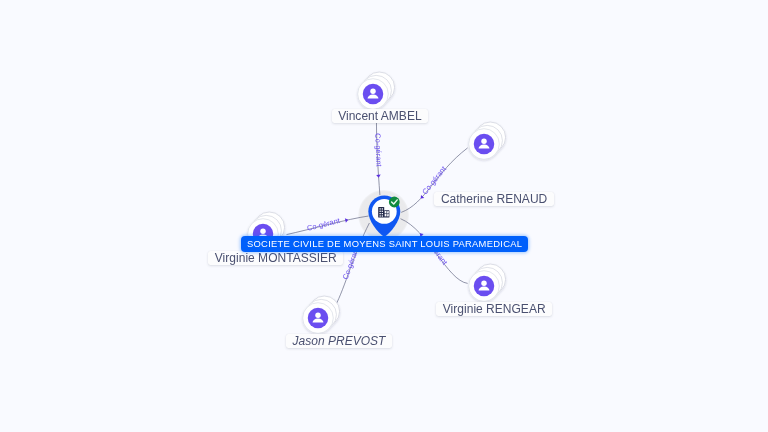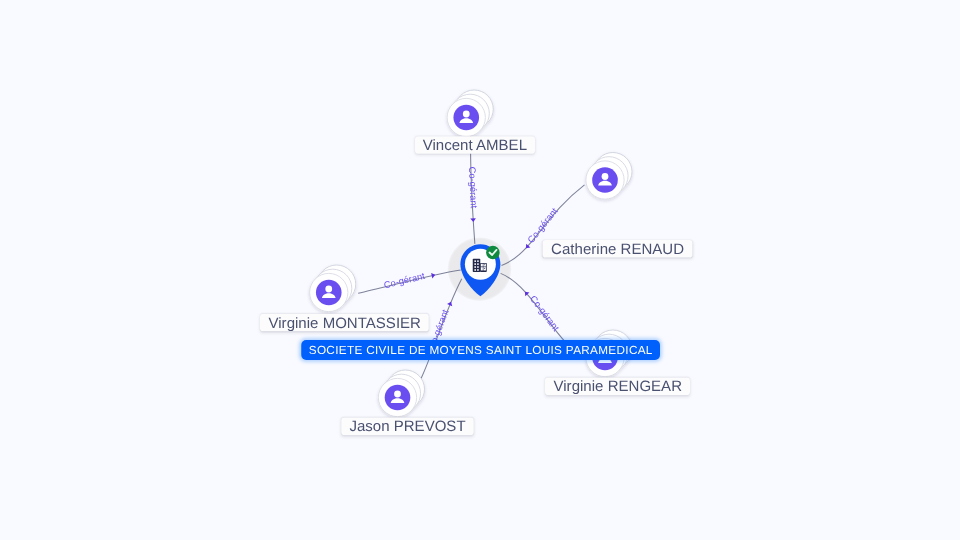--- a/index.html
+++ b/index.html
@@ -8,21 +8,21 @@
        -webkit-font-smoothing:antialiased;}
   #stage{position:relative;width:768px;height:432px;background:#f9faff;}
   svg.layer{position:absolute;left:0;top:0;width:768px;height:432px;overflow:visible;}
   .node{position:absolute;}
   .plabel{position:absolute;background:#fcfcfd;border-radius:2.5px;
      box-shadow:0 1px 2.5px rgba(40,45,70,.13),0 0 1px rgba(40,45,70,.09);
      color:#4a5070;font-size:12px;line-height:14.3px;height:14.3px;
      padding:0 6.5px;white-space:nowrap;letter-spacing:0.02px;}
   .clabel{position:absolute;background:#0060fb;border-radius:4px;color:#fff;
      font-size:9.4px;line-height:16px;height:16px;padding:0 6px;white-space:nowrap;
-     letter-spacing:0.27px;box-shadow:0 0 3px 1.5px rgba(0,110,255,.28);margin-top:36px;}
+     letter-spacing:0.27px;box-shadow:0 0 3px 1.5px rgba(0,110,255,.28);}
 </style>
 </head>
 <body>
 
 <div id="stage">
   <svg class="layer" id="halolayer">
       <defs>
         <radialGradient id="hg">
           <stop offset="0" stop-color="#e9e9eb"></stop>
           <stop offset="0.93" stop-color="#eaeaec"></stop>
@@ -135,21 +135,21 @@
     <g filter="url(#nsjason-prevost)">
     <circle cx="22.3" cy="9.3" r="15.3" fill="#fff" stroke="#cdd0db" stroke-width="0.7"></circle>
     <circle cx="19.15" cy="12.65" r="15.3" fill="#fff" stroke="#d3d6e0" stroke-width="0.7"></circle>
     <circle cx="16" cy="16" r="15.3" fill="#fff" stroke="#d9dce5" stroke-width="0.7"></circle>
     </g>
     <circle cx="16" cy="16" r="10.25" fill="#6b4ef0"></circle>
     <circle cx="16" cy="13.2" r="2.72" fill="#fff"></circle>
     <path d="M16 16.6 c-3.25 0 -5.25 1.9 -5.45 3.85 l10.9 0 c-0.2 -1.95 -2.2 -3.85 -5.45 -3.85 z" fill="#fff"></path>
   </svg>
       </div>
-      <div class="plabel" style="left: 273px; top: 333.9px;">Jason PREVOST</div>
+      <div class="plabel" style="left: 286px; top: 333.9px; font-style: italic;">Jason PREVOST</div>
       <div class="node" style="left: 467.8px; top: 270.1px; width: 32px; height: 32px;">
         <svg width="52" height="48" viewBox="-8 -10 52 48" style="position:absolute;left:-8px;top:-10px;overflow:visible">
     <defs>
             <filter id="nsvincent-rengear" x="-60%" y="-60%" width="240%" height="240%">
       <feDropShadow dx="0" dy="1.1" stdDeviation="1.3" flood-color="#2a2f4a" flood-opacity="0.16"></feDropShadow>
     </filter>
           </defs>
     <g filter="url(#nsvincent-rengear)">
     <circle cx="22.3" cy="9.3" r="15.3" fill="#fff" stroke="#cdd0db" stroke-width="0.7"></circle>
     <circle cx="19.15" cy="12.65" r="15.3" fill="#fff" stroke="#d3d6e0" stroke-width="0.7"></circle>

